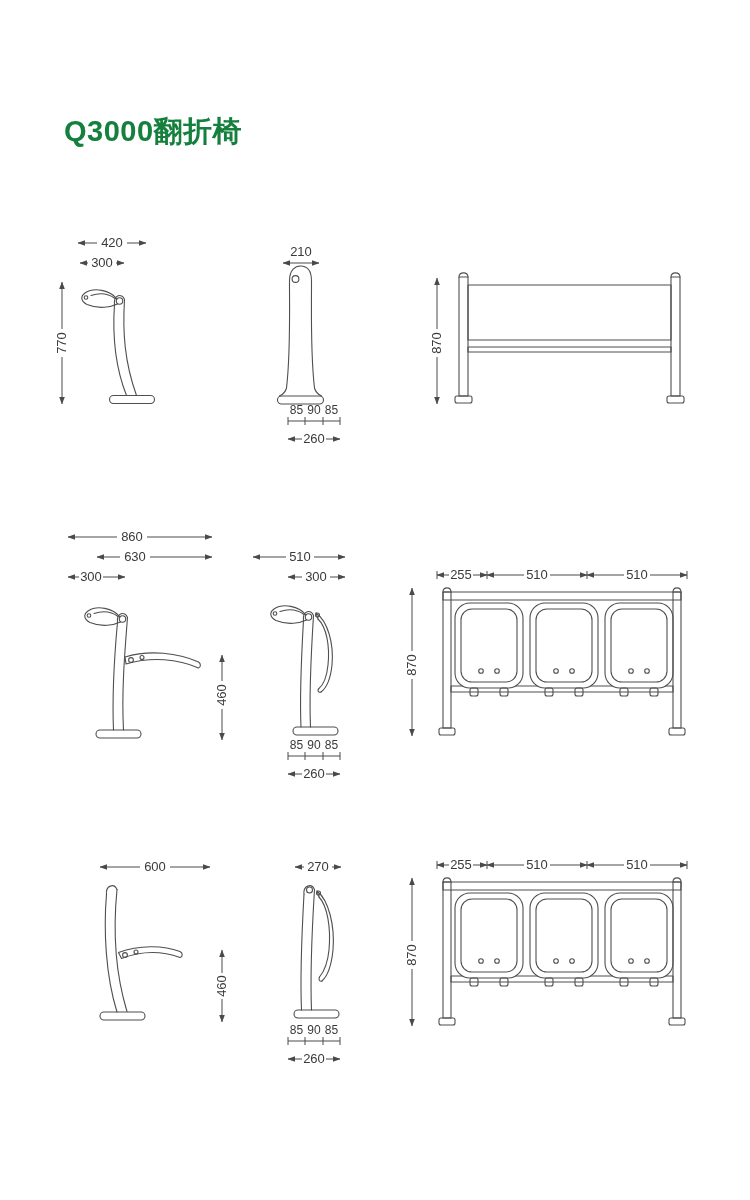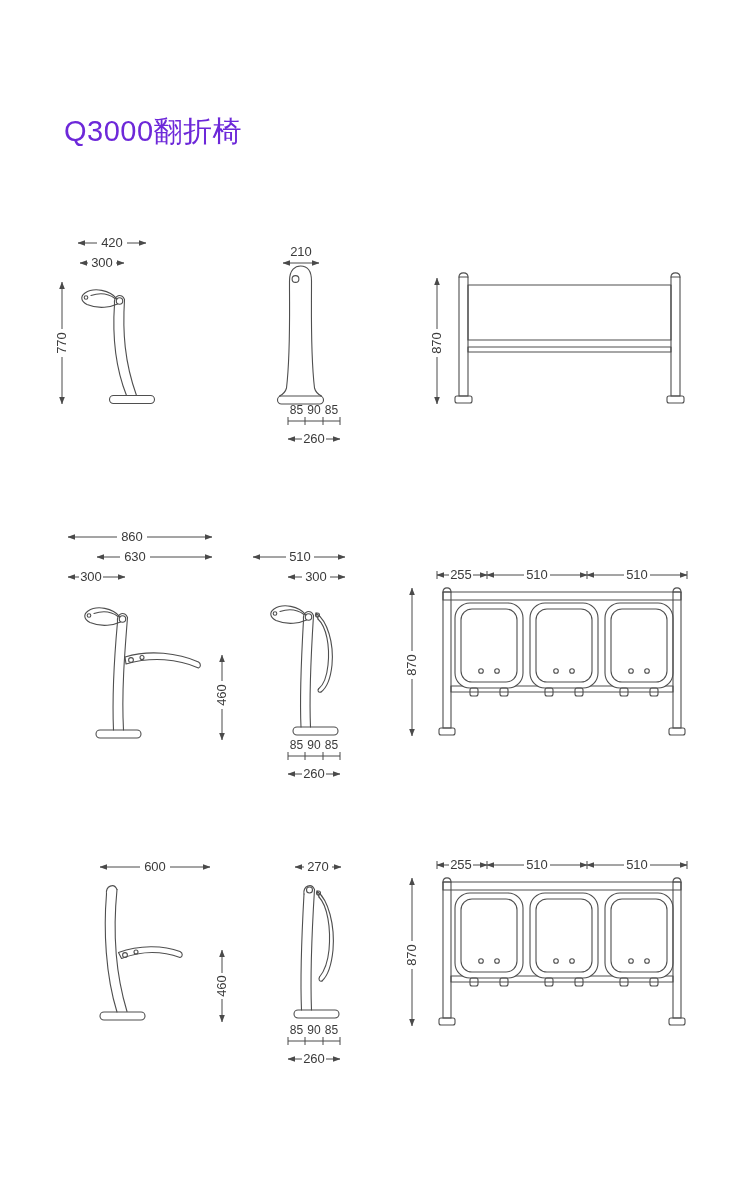--- a/index.html
+++ b/index.html
@@ -2,21 +2,21 @@
 <html><head>
 <meta charset="utf-8">
 <style>
   html,body { margin:0; padding:0; background:#fff; }
   #canvas {
     position:relative; width:750px; height:1200px; background:#ffffff;
     font-family:"Liberation Sans", sans-serif; overflow:hidden;
   }
   #page-title {
     position:absolute; left:64px; top:112px;
-    font-size:29px; font-weight:400; color:#6d28d9; letter-spacing:0.5px;
+    font-size:29px; font-weight:700; color:#15803d; letter-spacing:0.5px;
   }
   svg { position:absolute; left:0; top:0; }
   .s    { stroke:#4f4f4f; stroke-width:1.1; fill:none; stroke-linecap:round; stroke-linejoin:round; }
   .sw   { stroke:#4f4f4f; stroke-width:1.1; fill:#ffffff; stroke-linejoin:round; }
   .dim  { stroke:#4a4a4a; stroke-width:1; fill:none; }
   .tick { stroke:#4a4a4a; stroke-width:1; }
   .dt   { font-family:"Liberation Sans", sans-serif; font-size:13px; fill:#3a3a3a; text-anchor:middle; }
   .dts  { font-family:"Liberation Sans", sans-serif; font-size:12px; fill:#3a3a3a; text-anchor:middle; }
 </style>
 </head>

